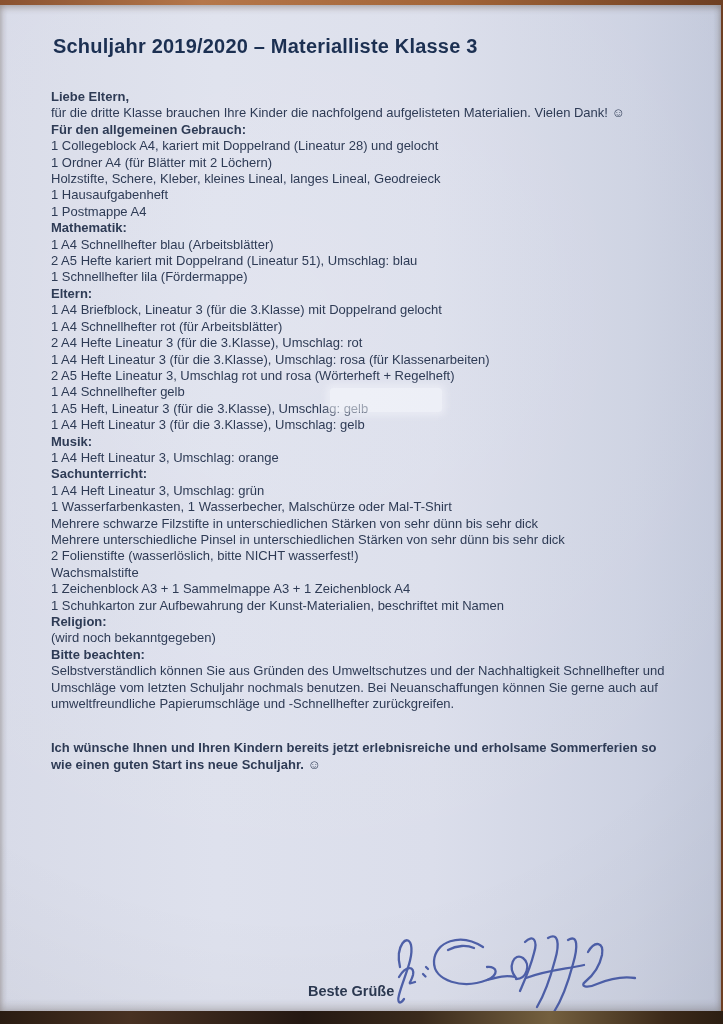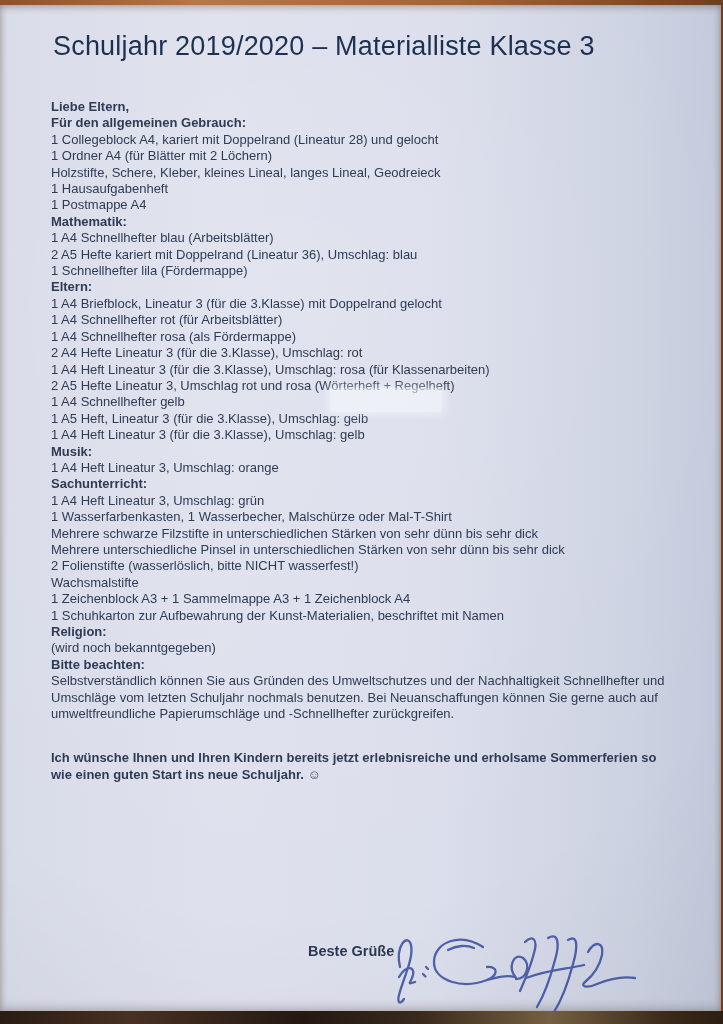--- a/index.html
+++ b/index.html
@@ -18,73 +18,73 @@
     position: absolute; left: 0; top: 5px; right: 2px; bottom: 12px;
     box-sizing: border-box;
     padding: 28px 18px 0 51px;
     color: #2e3b55;
     background:
       radial-gradient(130% 100% at 40% 30%, rgba(255,255,255,0.12), rgba(0,0,0,0) 60%, rgba(0,0,0,0.06) 100%),
       linear-gradient(90deg, #d8dbe8 0%, #dee1ed 30%, #dbdeeb 60%, #cdd2e2 88%, #c3c9db 100%);
     box-shadow: inset 0 3px 6px rgba(60,40,20,0.28), inset 0 -5px 9px rgba(40,25,10,0.20);
   }
   .title {
-    font-size: 27px; line-height: 26px; font-weight: 400;
+    font-size: 20px; line-height: 26px; font-weight: 700;
     letter-spacing: 0.2px; color: #1c3052; margin: 0 0 0 2px;
   }
   p { margin: 0; }
   .line { font-size: 13px; line-height: 16.4px; max-width: 614px; }
   .bold { font-weight: 700; }
-  .salutation { margin-top: 40px; }
+  .salutation { margin-top: 30px; }
   .section { }
   .closing { margin-top: 28px; max-width: 612px; }
   .signoff {
-    position: absolute; left: 308px; top: 938px;
+    position: absolute; left: 308px; top: 978px;
     font-size: 14.5px; font-weight: 700; color: #2b3850;
   }
   .signature-svg { position: absolute; left: 386px; top: 920px; overflow: visible; }
   .lighting-artifact {
     position: absolute; left: 330px; top: 383px; width: 112px; height: 24px;
     background: rgba(250, 251, 255, 0.55); border-radius: 3px;
     box-shadow: 0 0 7px 4px rgba(250, 251, 255, 0.40);
   }
 </style>
 </head>
 <body>
 
 <div class="paper">
   <h1 class="title">Schuljahr 2019/2020 – Materialliste Klasse 3</h1>
 
   <p class="line bold salutation">Liebe Eltern,</p>
+  <p class="line">für die dritte Klasse brauchen Ihre Kinder die nachfolgend aufgelisteten Materialien. Vielen Dank! ☺</p>
 
   <div id="sections">
       <div class="section">
     <p class="line bold">Für den allgemeinen Gebrauch:</p>
     <div>
           <p class="line">1 Collegeblock A4, kariert mit Doppelrand (Lineatur 28) und gelocht</p>
           <p class="line">1 Ordner A4 (für Blätter mit 2 Löchern)</p>
           <p class="line">Holzstifte, Schere, Kleber, kleines Lineal, langes Lineal, Geodreieck</p>
           <p class="line">1 Hausaufgabenheft</p>
           <p class="line">1 Postmappe A4</p>
         </div>
   </div>
       <div class="section">
     <p class="line bold">Mathematik:</p>
     <div>
           <p class="line">1 A4 Schnellhefter blau (Arbeitsblätter)</p>
-          <p class="line">2 A5 Hefte kariert mit Doppelrand (Lineatur 36), Umschlag: blau</p>
+          <p class="line">2 A5 Hefte kariert mit Doppelrand (Lineatur 51), Umschlag: blau</p>
           <p class="line">1 Schnellhefter lila (Fördermappe)</p>
         </div>
   </div>
       <div class="section">
     <p class="line bold">Eltern:</p>
     <div>
           <p class="line">1 A4 Briefblock, Lineatur 3 (für die 3.Klasse) mit Doppelrand gelocht</p>
           <p class="line">1 A4 Schnellhefter rot (für Arbeitsblätter)</p>
-          <p class="line">1 A4 Schnellhefter rosa (als Fördermappe)</p>
           <p class="line">2 A4 Hefte Lineatur 3 (für die 3.Klasse), Umschlag: rot</p>
           <p class="line">1 A4 Heft Lineatur 3 (für die 3.Klasse), Umschlag: rosa (für Klassenarbeiten)</p>
           <p class="line">2 A5 Hefte Lineatur 3, Umschlag rot und rosa (Wörterheft + Regelheft)</p>
         </div>
   </div>
       <div class="section">
     <div>
           <p class="line">1 A4 Schnellhefter gelb</p>
           <p class="line">1 A5 Heft, Lineatur 3 (für die 3.Klasse), Umschlag: gelb</p>
           <p class="line">1 A4 Heft Lineatur 3 (für die 3.Klasse), Umschlag: gelb</p>

